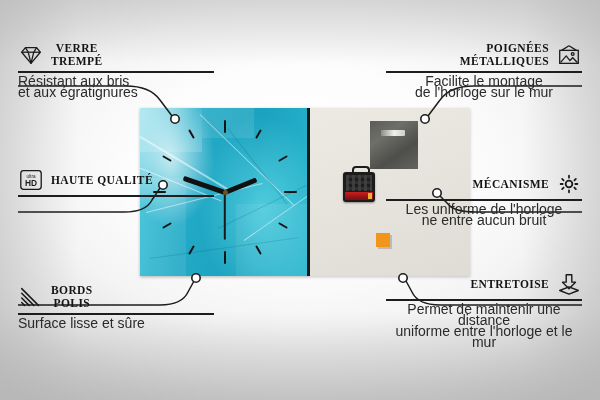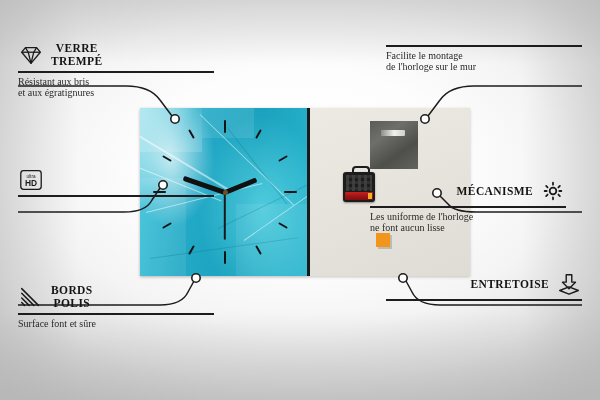--- a/index.html
+++ b/index.html
@@ -83,22 +83,22 @@
 
   
   .feat{position:absolute;width:196px;}
   .feat .head{display:flex;align-items:center;gap:7px;}
   .feat.right .head{flex-direction:row;justify-content:flex-end;}
   .ttl{font-family:"Liberation Serif",serif;font-weight:bold;font-size:11.5px;
     letter-spacing:.4px;color:#141414;line-height:13px;text-transform:uppercase;}
   .feat.left .ttl{text-align:center;}
   .feat.right .ttl{text-align:right;}
   .rule{height:1.6px;background:#1d1d1d;margin:3px 0 3px;}
-  .sub{font-family:Liberation Serif, serif;font-size:10px;color:#2a2a2a;line-height:11px;}
-  .feat.right .sub{text-align:left;}
+  .sub{font-family:Liberation Sans, sans-serif;font-size:14px;color:#2a2a2a;line-height:11px;}
+  .feat.right .sub{text-align:center;}
   .ico{flex:0 0 auto;width:26px;height:24px;display:block;}
 </style>
 </head>
 <body>
 
 <div id="stage">
 
   <div class="bg-base"></div>
   <div class="bg-v1"></div>
   <div class="bg-v2"></div>
@@ -196,20 +196,21 @@
   </div>
 
   <div class="feat left" style="left:18px;top:168px;">
     <div class="head">
       <svg class="ico" viewBox="0 0 28 24">
         <rect x="3" y="2" width="22" height="20" rx="3" fill="none" stroke="#1a1a1a" stroke-width="1.4"></rect>
         <text x="14" y="10" font-family="Liberation Sans, sans-serif" font-size="5" text-anchor="middle" fill="#1a1a1a">ultra</text>
         <text x="14" y="19" font-family="Liberation Sans, sans-serif" font-size="9" font-weight="bold" text-anchor="middle" fill="#1a1a1a">HD</text>
       </svg>
       <div class="ttl">
+        <div>HAUTE QUALITÉ</div>
       </div>
     </div>
     <div class="rule"></div>
   </div>
 
   <div class="feat left" style="left:18px;top:284px;">
     <div class="head">
       <svg class="ico" viewBox="0 0 28 24">
         <g stroke="#1a1a1a" stroke-width="1.6" stroke-linecap="round">
           <line x1="4" y1="3" x2="22" y2="21"></line>
@@ -218,60 +219,78 @@
             <line x1="4" y1="18" x2="7" y2="21"></line>
         </g>
       </svg>
       <div class="ttl">
         <div>BORDS</div>
         <div>POLIS</div>
       </div>
     </div>
     <div class="rule"></div>
     <div class="sub">
-      <div>Surface font et sûre</div>
+      <div>Surface lisse et sûre</div>
     </div>
   </div>
 
   <div class="feat right" style="left:386px;top:42px;">
+    <div class="head">
+      <div class="ttl">
+        <div>POIGNÉES</div>
+        <div>MÉTALLIQUES</div>
+      </div>
+      <svg class="ico" viewBox="0 0 28 24">
+        <g fill="none" stroke="#1a1a1a" stroke-width="1.4">
+          <rect x="4" y="7" width="20" height="14"></rect>
+          <path d="M14,2 L6,7 M14,2 L22,7"></path>
+          <circle cx="18" cy="11" r="1.5"></circle>
+          <path d="M5,20 L11,13 L15,18 L18,15 L23,20"></path>
+        </g>
+      </svg>
+    </div>
     <div class="rule"></div>
     <div class="sub">
       <div>Facilite le montage</div>
       <div>de l'horloge sur le mur</div>
     </div>
   </div>
 
-  <div class="feat right" style="left:370px;top:172px;margin-top:7px;">
+  <div class="feat right" style="left:386px;top:172px;">
     <div class="head">
       <div class="ttl">
         <div>MÉCANISME</div>
       </div>
       <svg class="ico" viewBox="0 0 28 24">
         <g fill="none" stroke="#1a1a1a" stroke-width="1.9" stroke-linecap="round">
           <circle cx="14" cy="12" r="3.6"></circle>
           <path d="M14,3 L14,5.2 M14,18.8 L14,21 M6.6,6.6 L8.2,8.2 M19.8,15.8 L21.4,17.4
                    M6.6,17.4 L8.2,15.8 M19.8,8.2 L21.4,6.6 M5,12 L7.2,12 M20.8,12 L23,12"></path>
         </g>
       </svg>
     </div>
     <div class="rule"></div>
     <div class="sub">
       <div>Les uniforme de l'horloge</div>
-      <div>ne font aucun lisse</div>
+      <div>ne entre aucun bruit</div>
     </div>
   </div>
 
   <div class="feat right" style="left:386px;top:272px;width:196px;">
     <div class="head">
       <div class="ttl">
         <div>ENTRETOISE</div>
       </div>
       <svg class="ico" viewBox="0 0 28 24">
         <g fill="none" stroke="#1a1a1a" stroke-width="1.5" stroke-linejoin="round">
           <path d="M11,2 L17,2 L17,10 L21,10 L14,17 L7,10 L11,10 Z"></path>
           <path d="M14,15 L24,19 L14,23 L4,19 Z"></path>
         </g>
       </svg>
     </div>
     <div class="rule"></div>
+    <div class="sub">
+      <div>Permet de maintenir une distance</div>
+      <div>uniforme entre l'horloge et le mur</div>
+    </div>
   </div>
 
 </div>
 
 </body></html>

